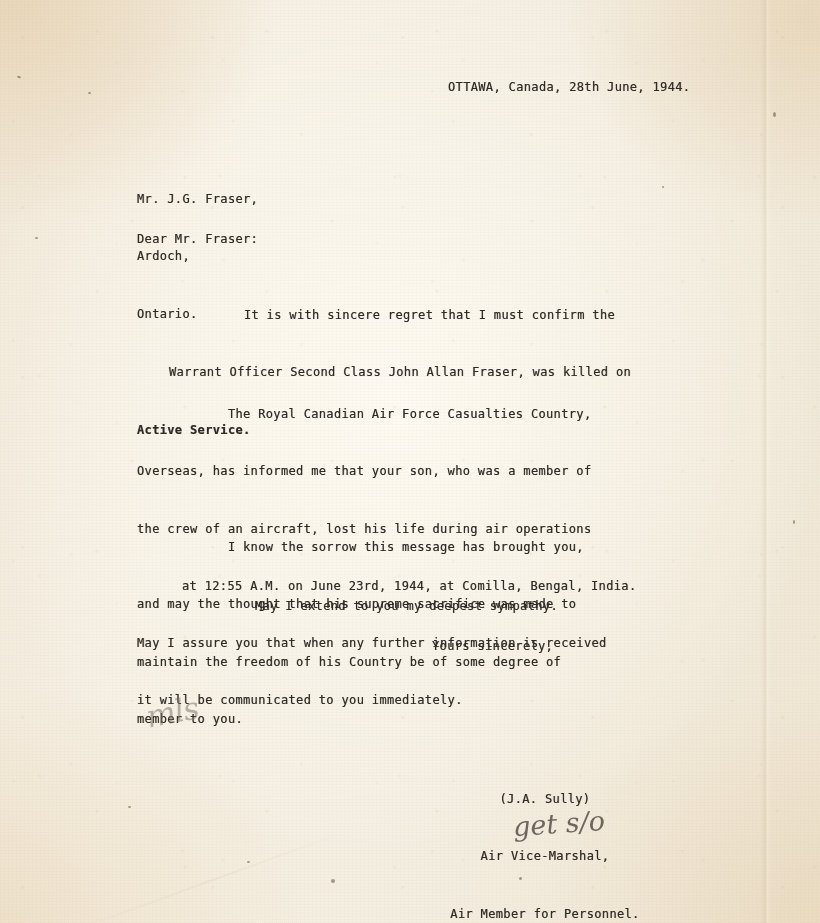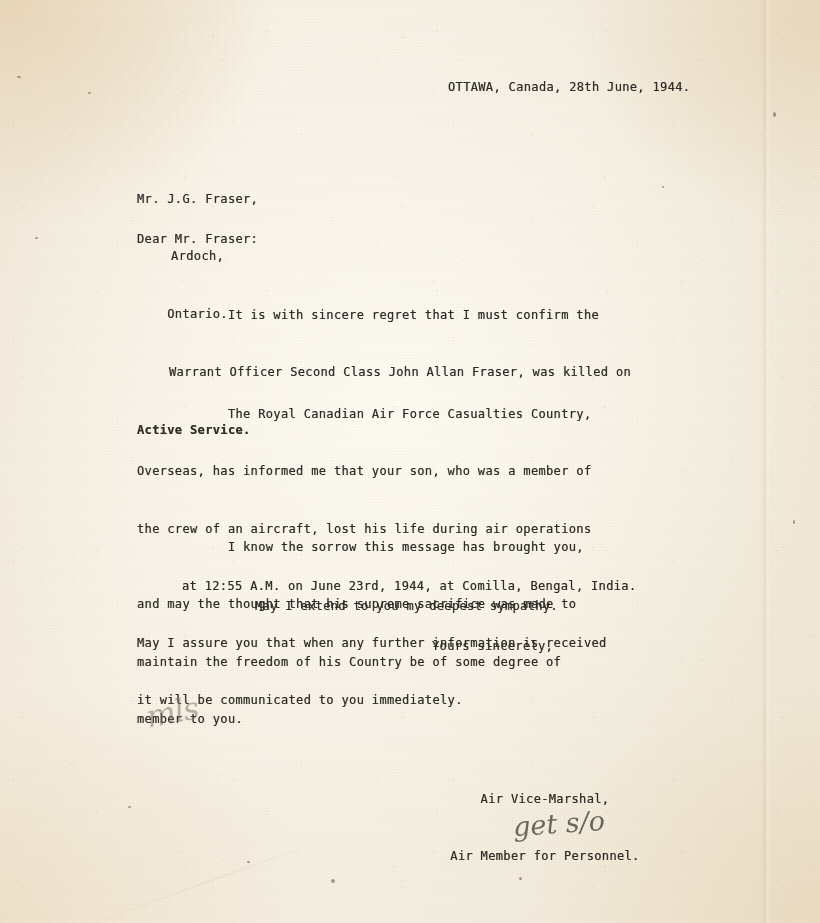--- a/index.html
+++ b/index.html
@@ -140,30 +140,30 @@
   <div class="speck" style="left:331px; top:879px; width:4px;  height:4px;"></div>
   <div class="speck" style="left:247px; top:861px; width:3px;  height:2px;"></div>
   <div class="speck" style="left:519px; top:877px; width:3px;  height:3px;"></div>
   <div class="speck" style="left:35px;  top:237px; width:3px;  height:2px;"></div>
   <div class="speck" style="left:793px; top:520px; width:2px;  height:4px;"></div>
   <div class="speck" style="left:128px; top:806px; width:3px;  height:2px;"></div>
   <div class="speck" style="left:662px; top:186px; width:2px;  height:2px;"></div>
 
   <div class="typed" style="left:448px; top:78px;">OTTAWA, Canada, 28th June, 1944.</div>
 
-  <div class="block" style="left:137px; top:152px;text-align:center;">
+  <div class="block" style="left:137px; top:152px;">
     <div class="typed" style="position:relative; left:0; top:0;">Mr. J.G. Fraser,</div>
     <div class="typed" style="position:relative; left:0; top:0;">Ardoch,</div>
     <div class="typed" style="position:relative; left:0; top:0;">Ontario.</div>
   </div>
 
   <div class="typed" style="left:137px; top:230px;">Dear Mr. Fraser:</div>
 
   <div class="block" style="left:137px; top:268px;">
-    <div class="typed" style="position:relative;">            It is with sincere regret that I must confirm the</div>
+    <div class="typed" style="position:relative;text-align:center;">            It is with sincere regret that I must confirm the</div>
     <div class="typed" style="position:relative;margin-left:32px;">Warrant Officer Second Class John Allan Fraser, was killed on</div>
     <div class="typed bold" style="position:relative;">Active Service.</div>
   </div>
 
   <div class="block" style="left:137px; top:367px;">
     <div class="typed" style="position:relative;">            The Royal Canadian Air Force Casualties Country,</div>
     <div class="typed" style="position:relative;">Overseas, has informed me that your son, who was a member of</div>
     <div class="typed" style="position:relative;">the crew of an aircraft, lost his life during air operations</div>
     <div class="typed" style="position:relative;margin-left:45px;">at 12:55 A.M. on June 23rd, 1944, at Comilla, Bengal, India.</div>
     <div class="typed" style="position:relative;">May I assure you that when any further information is received</div>
@@ -177,19 +177,20 @@
     <div class="typed" style="position:relative;">member to you.</div>
   </div>
 
   <div class="typed" style="left:255px; top:597px;">May I extend to you my deepest sympathy.</div>
 
   <div class="typed" style="left:432px; top:637px;">Yours sincerely,</div>
 
   <div class="hand hand-margin" style="left:146px; top:694px;">mls</div>
 
   <div class="block" style="left:405px; top:752px; width:280px; text-align:center;">
+    <div class="typed" style="position:relative; text-align:center; white-space:pre;">(J.A. Sully)</div>
     <div class="typed" style="position:relative; text-align:center; white-space:pre;">Air Vice-Marshal,</div>
     <div class="typed" style="position:relative; text-align:center; white-space:pre;">Air Member for Personnel.</div>
   </div>
 
   <div class="hand hand-sign" style="left:513px; top:808px;">get s/o</div>
 
 </div>
 
 </body></html>

